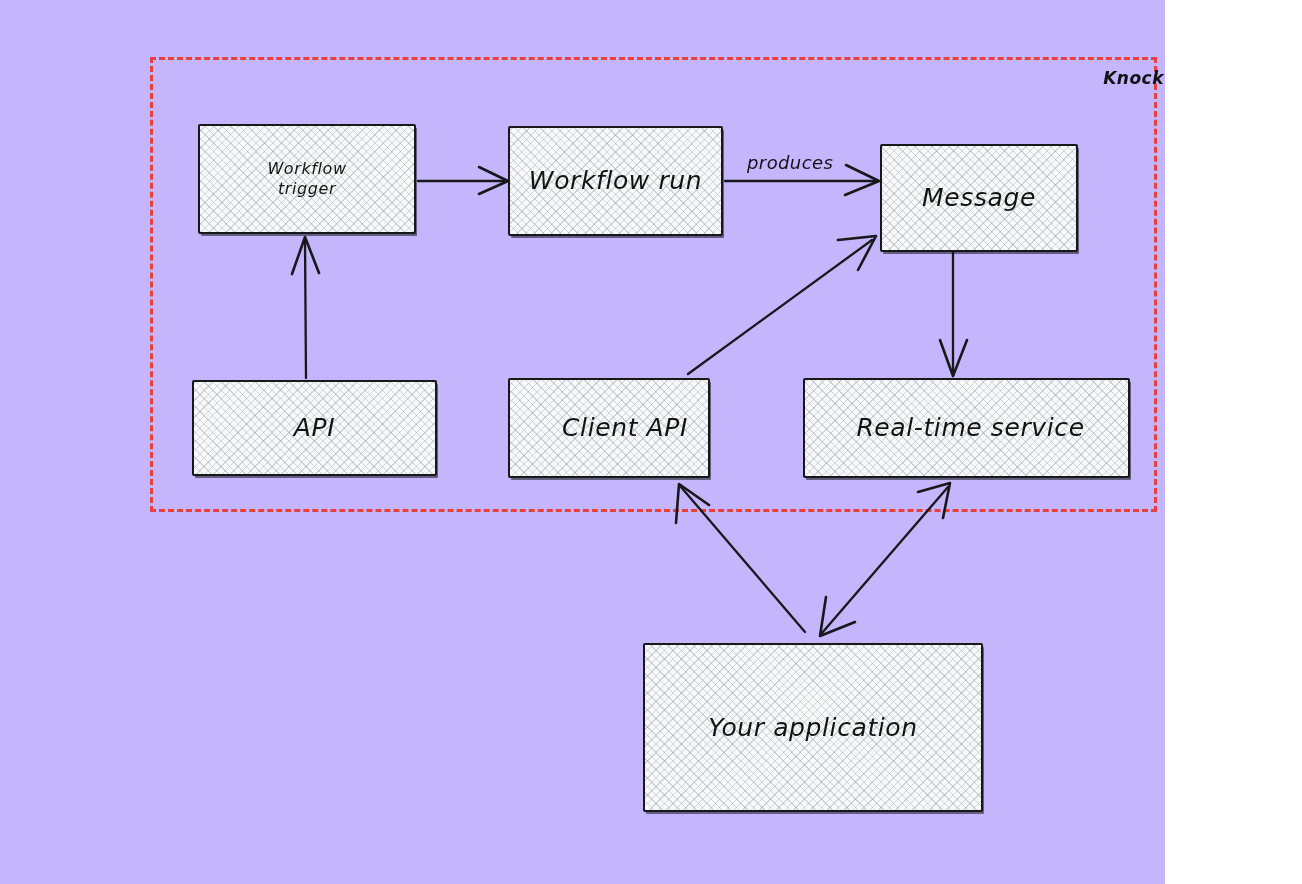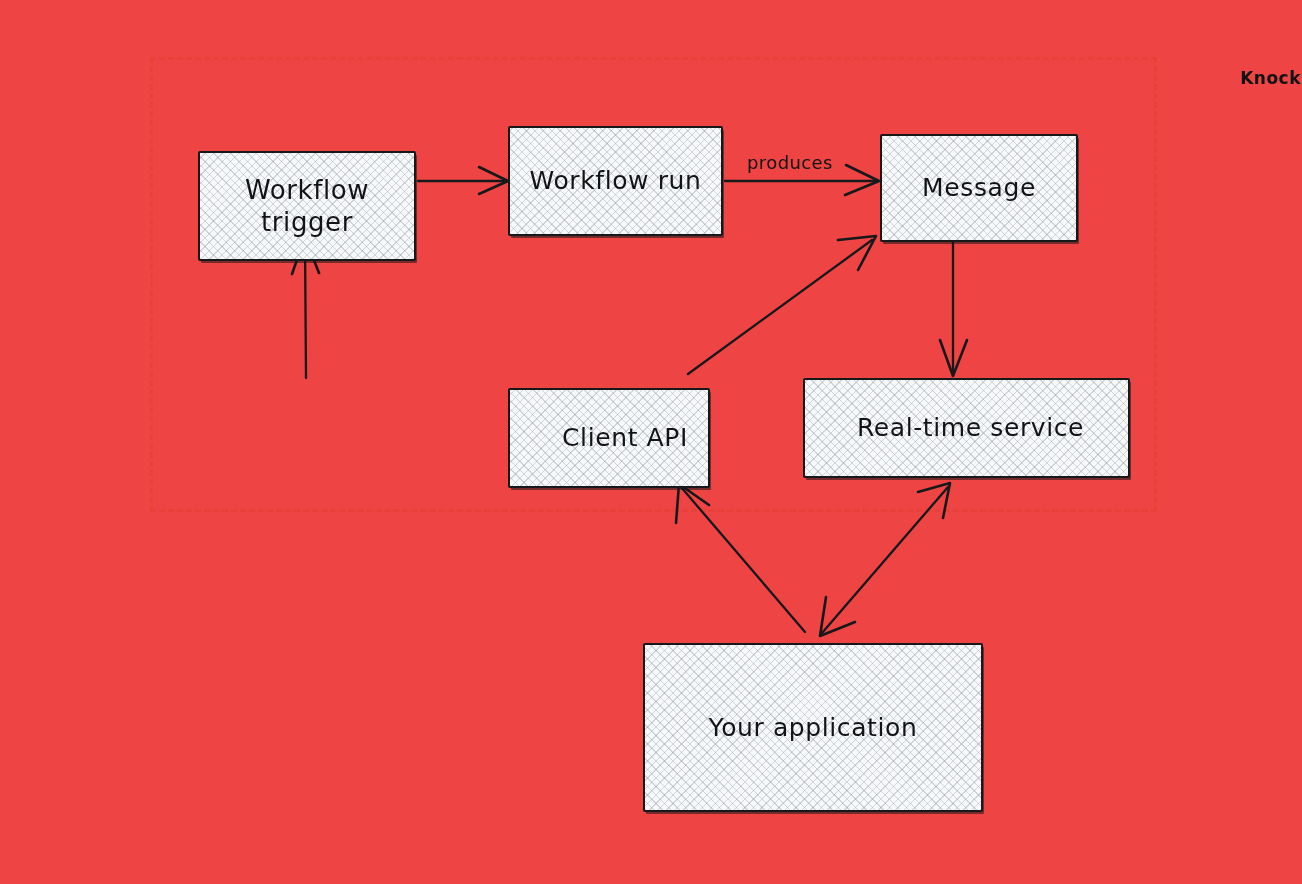--- a/index.html
+++ b/index.html
@@ -2,21 +2,21 @@
 <html><head>
 <meta charset="utf-8">
 <title>Knock architecture diagram</title>
 <style>
   html,body{margin:0;padding:0;background:#ffffff;}
   body{
     width:1302px;height:884px;
     font-family:"DejaVu Sans",sans-serif;
     overflow:hidden;
   }
-  #stage{position:relative;width:1302px;height:884px;background:#ef4444;}
+  #stage{position:relative;width:1165px;height:884px;background:#c4b5fd;font-style:italic;}
 
   
   .node{
     position:absolute;
     box-sizing:border-box;
     display:flex;align-items:center;justify-content:center;
     text-align:center;
     color:#111315;
     background-color:#f7f8f9;
     background-image:
@@ -29,25 +29,25 @@
     letter-spacing:.6px;
     line-height:1.25;
   }
   .node .label{
     position:relative;z-index:2;
     padding:0 8px;
     text-shadow:0 0 1px rgba(255,255,255,.9);
   }
 
   
-  #node-workflow-trigger{left:198px;top:124px;width:218px;height:110px;font-size:26px;margin-top:27px;}
+  #node-workflow-trigger{left:198px;top:124px;width:218px;height:110px;font-size:16px;}
   #node-workflow-run{left:508px;top:126px;width:215px;height:110px;font-size:25px;}
-  #node-message{left:880px;top:134px;width:198px;height:108px;font-size:25px;}
+  #node-message{left:880px;top:144px;width:198px;height:108px;font-size:25px;}
   #node-api{left:192px;top:380px;width:245px;height:96px;font-size:25px;}
-  #node-client-api{left:508px;top:388px;width:202px;height:100px;font-size:25px;padding-left:32px;}
+  #node-client-api{left:508px;top:378px;width:202px;height:100px;font-size:25px;padding-left:32px;}
   #node-realtime-service{left:803px;top:378px;width:327px;height:100px;font-size:25px;padding-left:8px;}
   #node-your-application{left:643px;top:643px;width:340px;height:169px;font-size:25px;align-items:center;}
 
   
   #knock-boundary{
     position:absolute;
     left:150px;top:57px;width:1007px;height:455px;
     box-sizing:border-box;
     border:3px dashed #e8413a;
     border-radius:1px;
@@ -132,20 +132,23 @@
   </div>
 
   <div class="node" id="node-workflow-run">
     <span class="label">Workflow run</span>
   </div>
 
   <div class="node" id="node-message">
     <span class="label">Message</span>
   </div>
 
+  <div class="node" id="node-api">
+    <span class="label">API</span>
+  </div>
 
   <div class="node" id="node-client-api">
     <span class="label">Client API</span>
   </div>
 
   <div class="node" id="node-realtime-service">
     <span class="label">Real-time service</span>
   </div>
 
   <div class="node" id="node-your-application">

